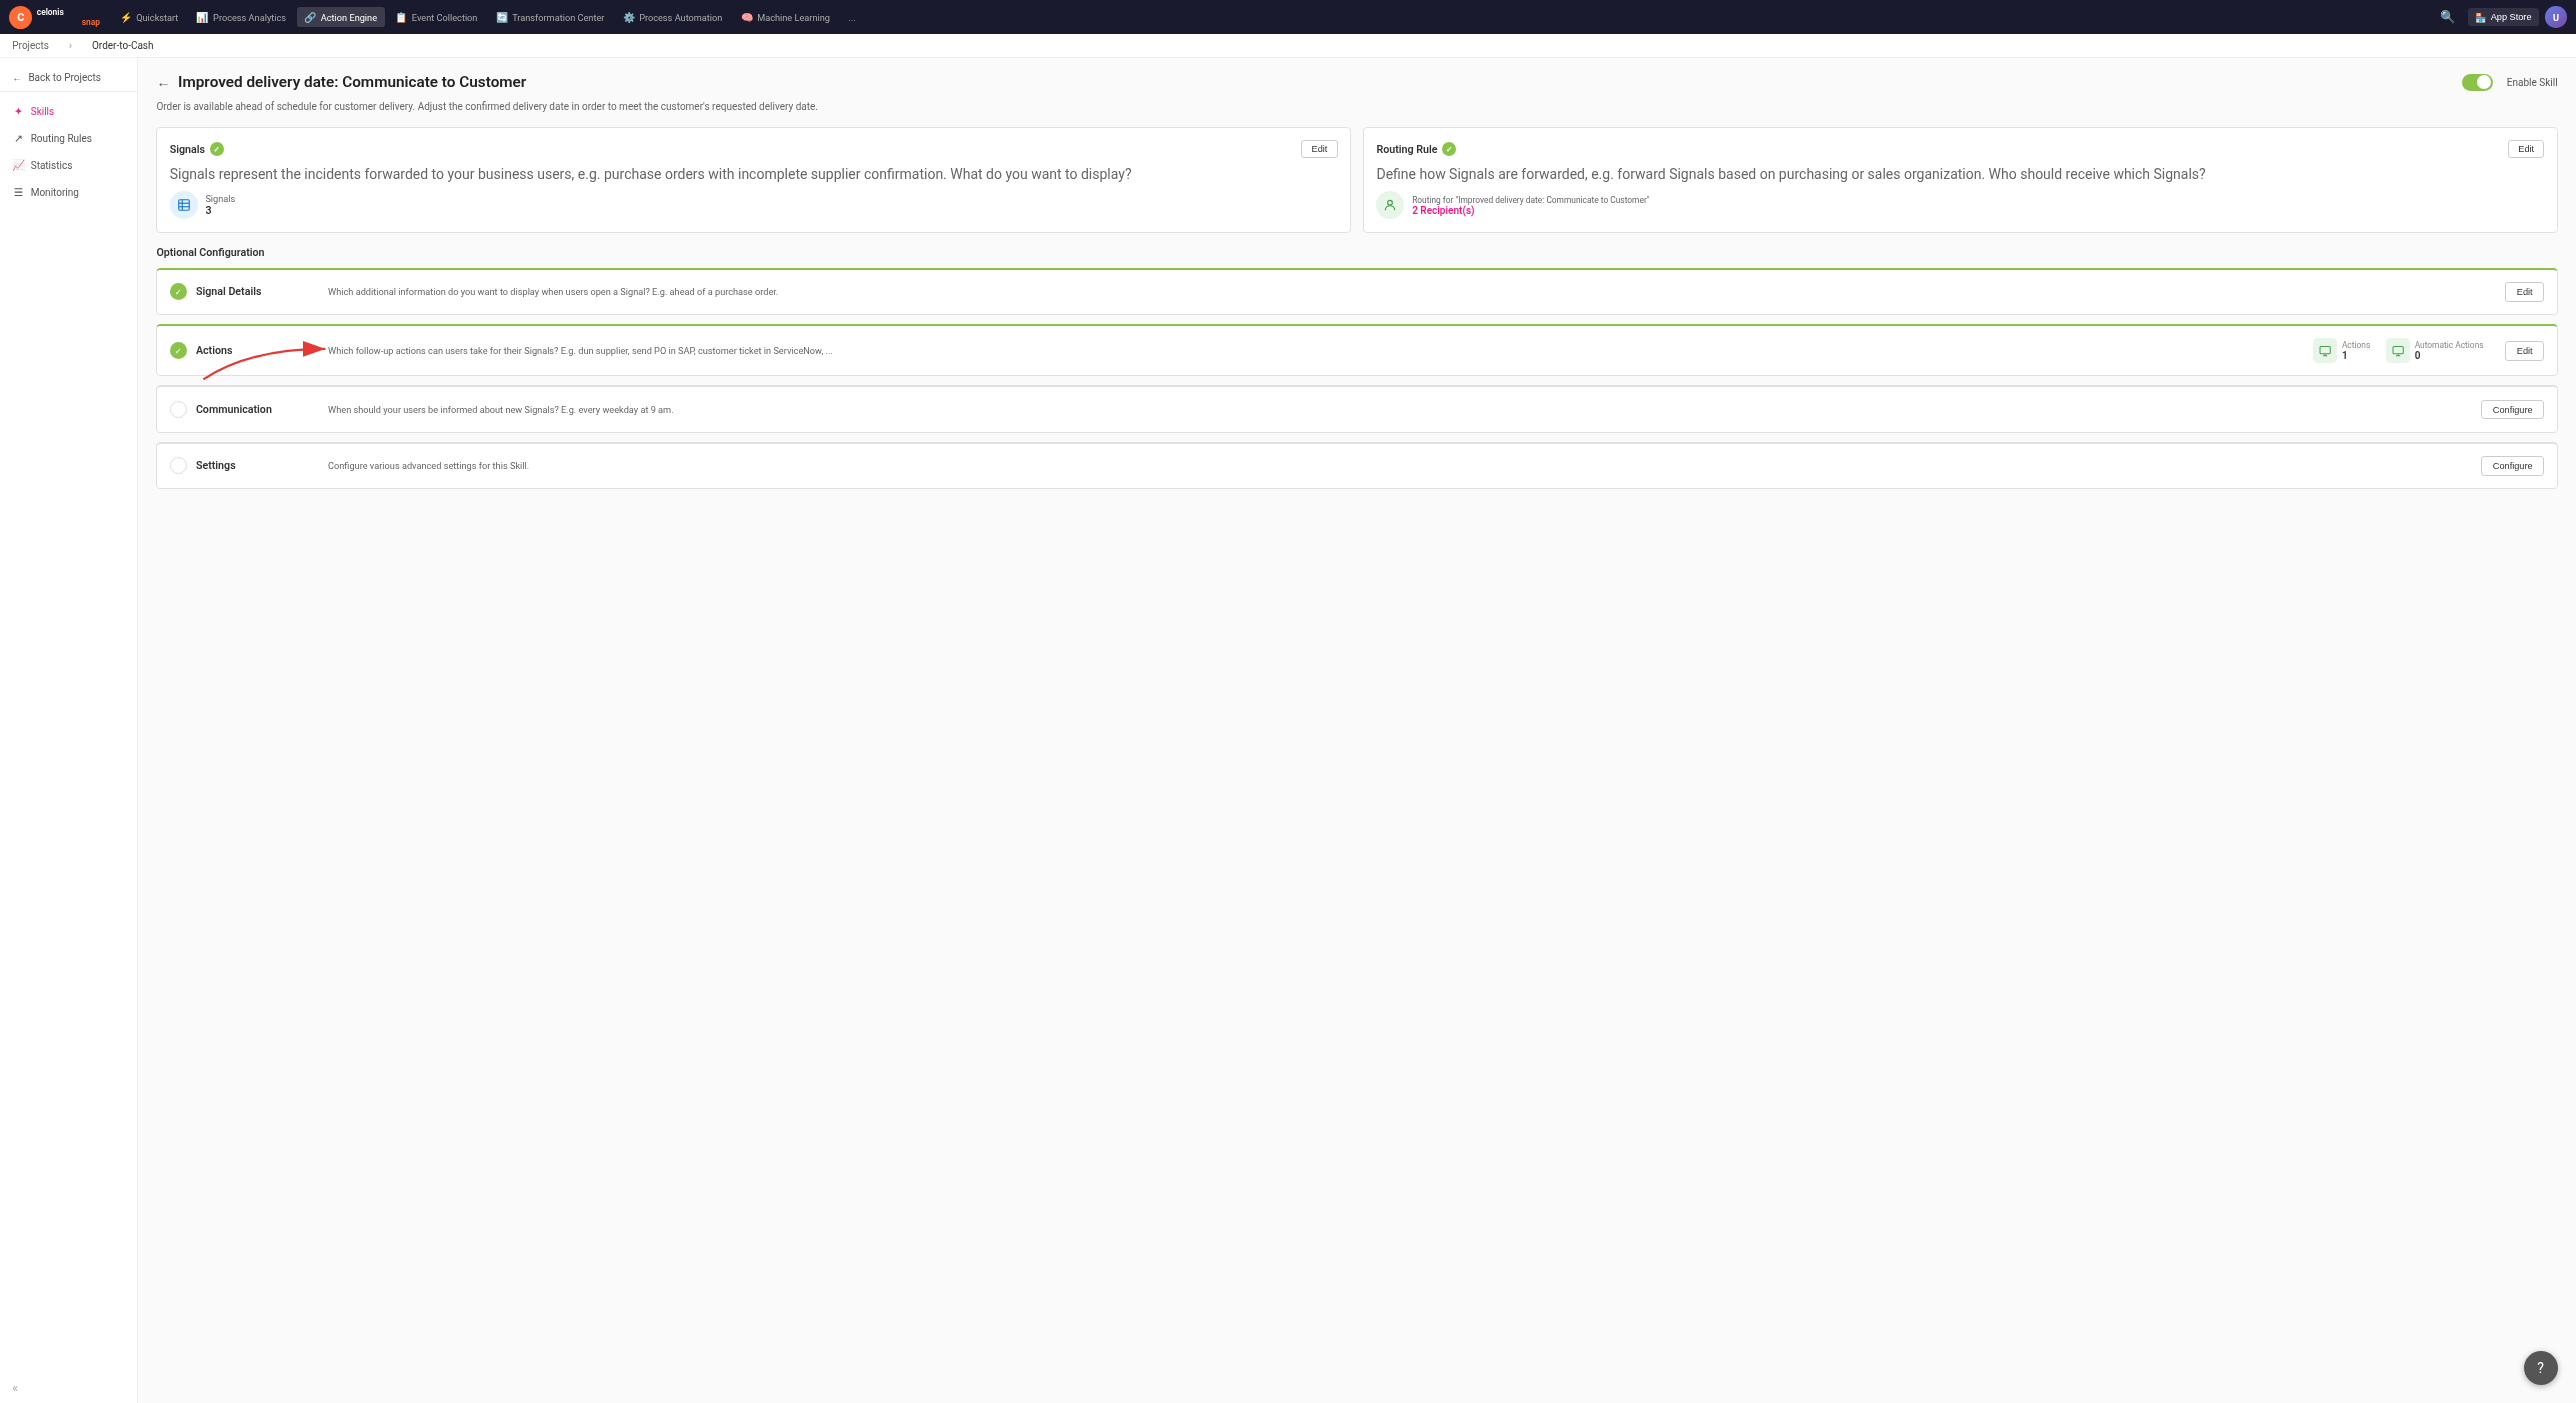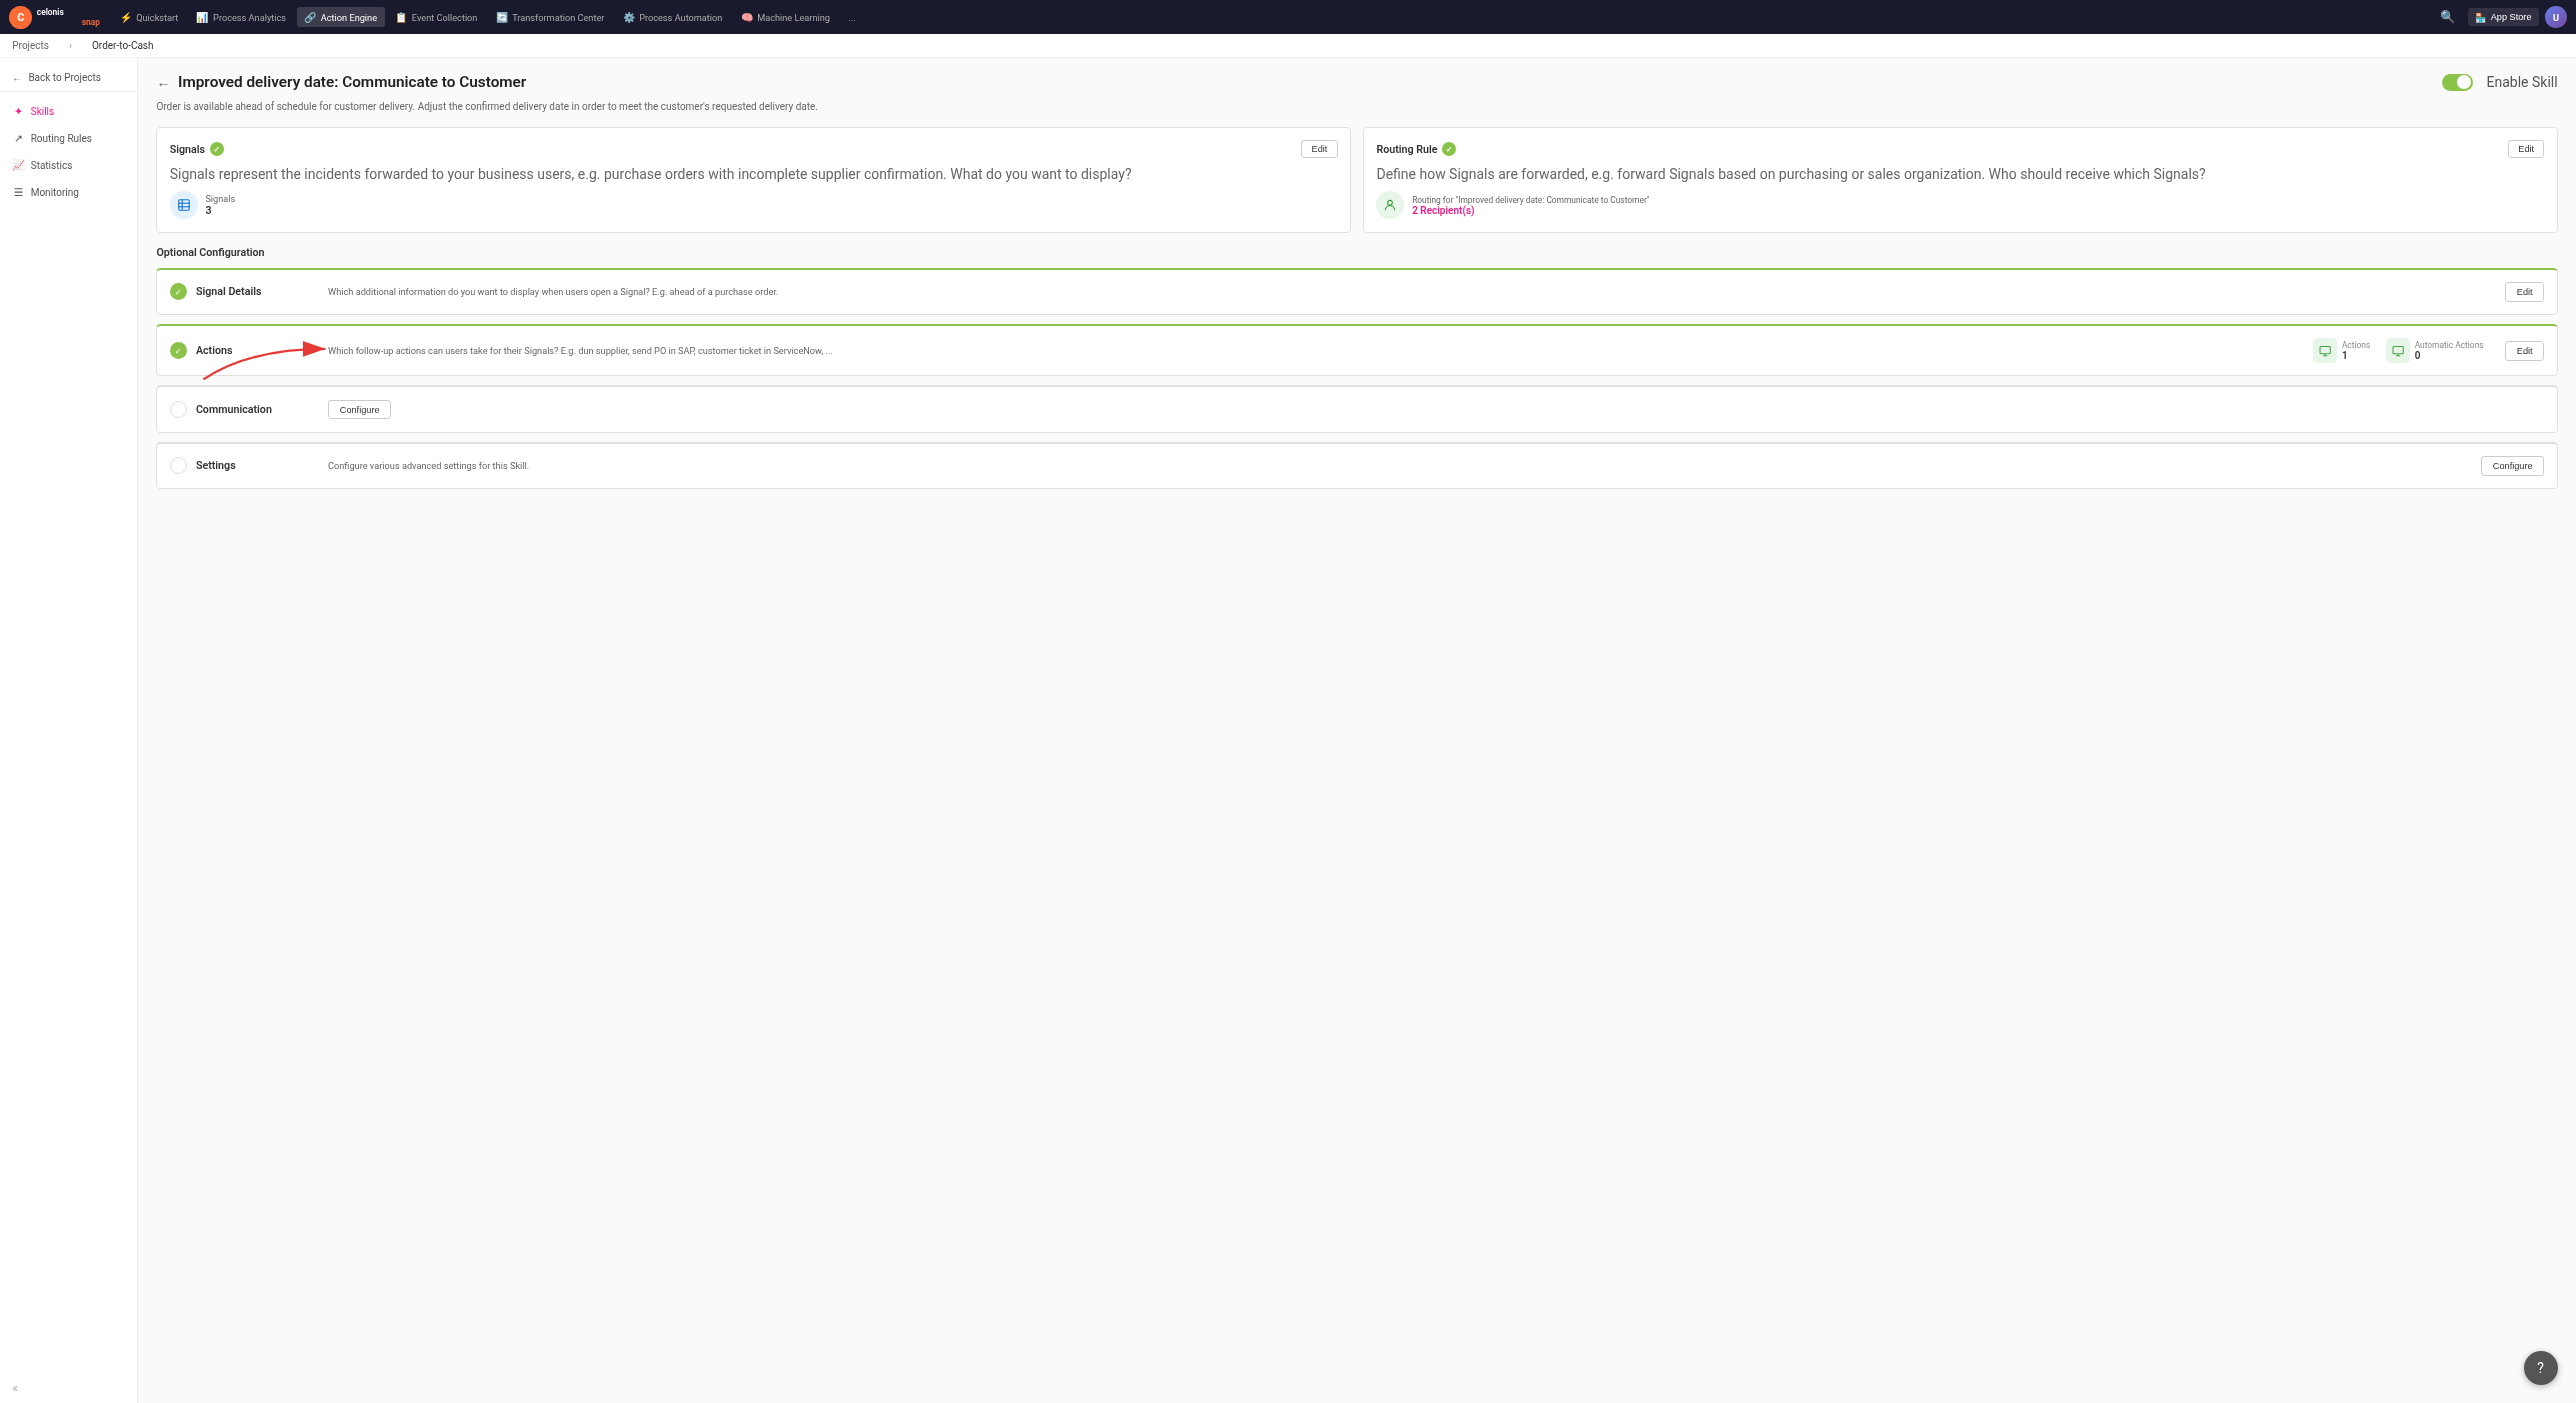--- a/index.html
+++ b/index.html
@@ -174,21 +174,21 @@
     }
     .page-title {
       font-size: 15.3px;
       font-weight: 600;
       color: #222;
     }
     .enable-skill-toggle {
       display: flex;
       align-items: center;
       gap: 14px;
-      font-size: 14px;
+      font-size: 10px;
       color: #555;
     }
     .toggle-switch {
       position: relative;
       width: 31px;
       height: 17px;
     }
     .toggle-slider {
       position: absolute;
       top: 0; left: 0; right: 0; bottom: 0;
@@ -636,20 +636,21 @@
           </marker>
         </defs>
         <path d="M 60 70 Q 120 30 220 30" stroke="#e53935" stroke-width="3" fill="none" marker-end="url(#arrowhead)"></path>
       </svg>
     </div>
 
     <div class="config-card" style="border-top-color:#e0e0e0;">
       <div class="config-card-inner">
         <div class="config-empty-circle"></div>
         <div class="config-title">Communication</div>
+        <div class="config-desc">When should your users be informed about new Signals? E.g. every weekday at 9 am.</div>
         <button class="config-action-btn">Configure</button>
       </div>
     </div>
 
     <div class="config-card" style="border-top-color:#e0e0e0;">
       <div class="config-card-inner">
         <div class="config-empty-circle"></div>
         <div class="config-title">Settings</div>
         <div class="config-desc">Configure various advanced settings for this Skill.</div>
         <button class="config-action-btn">Configure</button>

